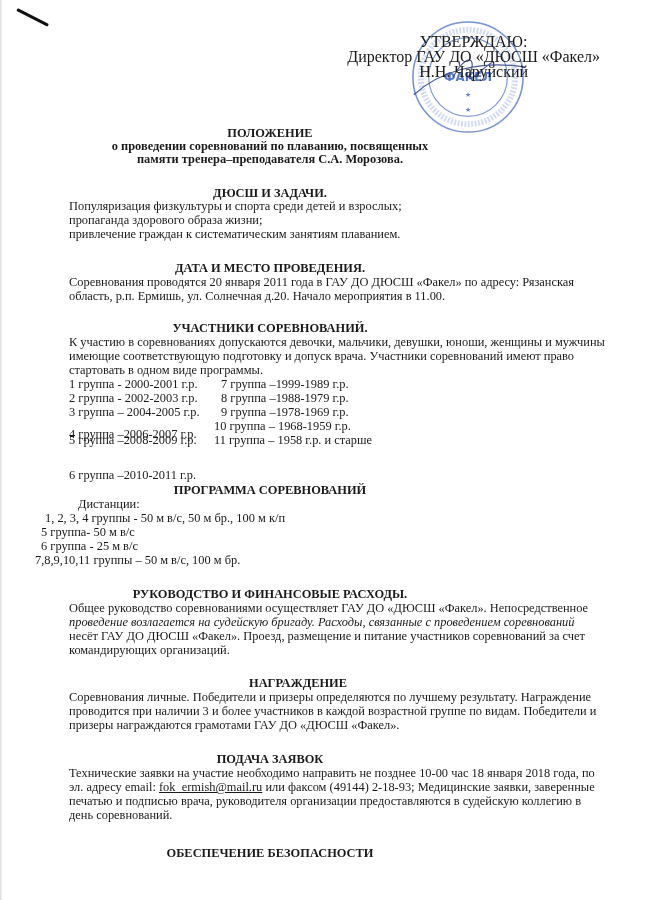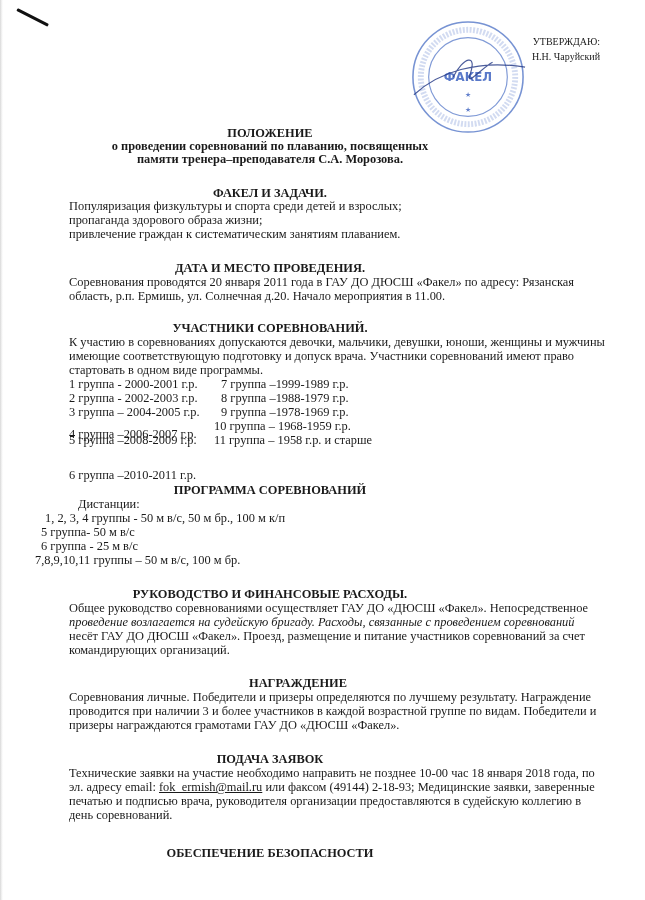--- a/index.html
+++ b/index.html
@@ -11,22 +11,22 @@
   .edge-line {
     position: absolute; left: 0; top: 0; width: 3px; height: 900px;
     background: linear-gradient(to right, #d8d8d8, #f4f4f4 60%, #ffffff);
   }
   .scan-mark {
     position: absolute; left: 17px; top: 8px; width: 35px; height: 3px;
     background: #111; transform: rotate(27deg); transform-origin: left center;
     border-radius: 1px;
   }
   .approval {
-    position: absolute; right: 45px; top: 34px; text-align: right;
-    font-size: 10px; line-height: 15px;
+    position: absolute; right: 45px; top: 34px; text-align: center;
+    font-size: 16px; line-height: 15px;
   }
   .approval div { white-space: nowrap; }
   .stamp {
     position: absolute; left: 409px; top: 18px; width: 118px; height: 118px;
   }
   .line { position: absolute; white-space: nowrap; line-height: 14px; font-size: 12.4px; }
   .h { font-weight: bold; }
   .c { left: 0; width: 540px; text-align: center; }
   .l { left: 37px; margin-left: 32px; }
   .email { text-decoration: underline; }
@@ -42,28 +42,29 @@
   <circle cx="60" cy="60" r="40" fill="none" stroke="#4a6fc4" stroke-width="1.2" opacity="0.7"></circle>
   <circle cx="60" cy="60" r="48" fill="none" stroke="#7d97d6" stroke-width="6" stroke-dasharray="2 1.5" opacity="0.35"></circle>
   <text x="60" y="64" text-anchor="middle" font-family="DejaVu Sans, sans-serif" font-size="12" font-weight="bold" fill="#3d62c0" opacity="0.85">ФАКЕЛ</text>
   <text x="60" y="80" text-anchor="middle" font-size="7" fill="#3d62c0" opacity="0.8">★</text>
   <text x="60" y="96" text-anchor="middle" font-size="7" fill="#3d62c0" opacity="0.8">★</text>
   <path d="M5 78 C 30 55, 70 42, 118 50 M 45 60 C 55 40, 70 35, 62 58 C 58 70, 75 50, 85 45" fill="none" stroke="#2b3f8a" stroke-width="1.2" opacity="0.85"></path>
 </svg>
 
 <div class="approval">
   <div>УТВЕРЖДАЮ:</div>
+  <div>Директор ГАУ ДО «ДЮСШ «Факел»</div>
   <div>Н.Н. Чаруйский</div>
 </div>
 
 <div class="line h c" style="top:126px;">ПОЛОЖЕНИЕ</div>
 <div class="line h c" style="top:139px;">о проведении соревнований по плаванию, посвященных</div>
 <div class="line h c" style="top:152px;">памяти тренера–преподавателя  С.А. Морозова.</div>
 
-<div class="line h c" style="top:186px;">ФАКЕЛ И ЗАДАЧИ.</div>
+<div class="line h c" style="top:186px;">ДЮСШ И ЗАДАЧИ.</div>
 <div class="line l" style="top:199px;">Популяризация физкультуры и спорта среди детей и взрослых;</div>
 <div class="line l" style="top:213px;">пропаганда здорового образа жизни;</div>
 <div class="line l" style="top:227px;">привлечение граждан к систематическим занятиям  плаванием.</div>
 
 <div class="line h c" style="top:261px;">ДАТА И МЕСТО ПРОВЕДЕНИЯ.</div>
 <div class="line l" style="top:275px;">Соревнования  проводятся  20 января 2011 года в ГАУ ДО ДЮСШ «Факел» по адресу: Рязанская</div>
 <div class="line l" style="top:289px;">область, р.п. Ермишь, ул. Солнечная д.20. Начало мероприятия в 11.00.</div>
 
 <div class="line h c" style="top:321px;">УЧАСТНИКИ СОРЕВНОВАНИЙ.</div>
 <div class="line l" style="top:335px;">К участию в соревнованиях допускаются девочки, мальчики, девушки, юноши, женщины и мужчины</div>

